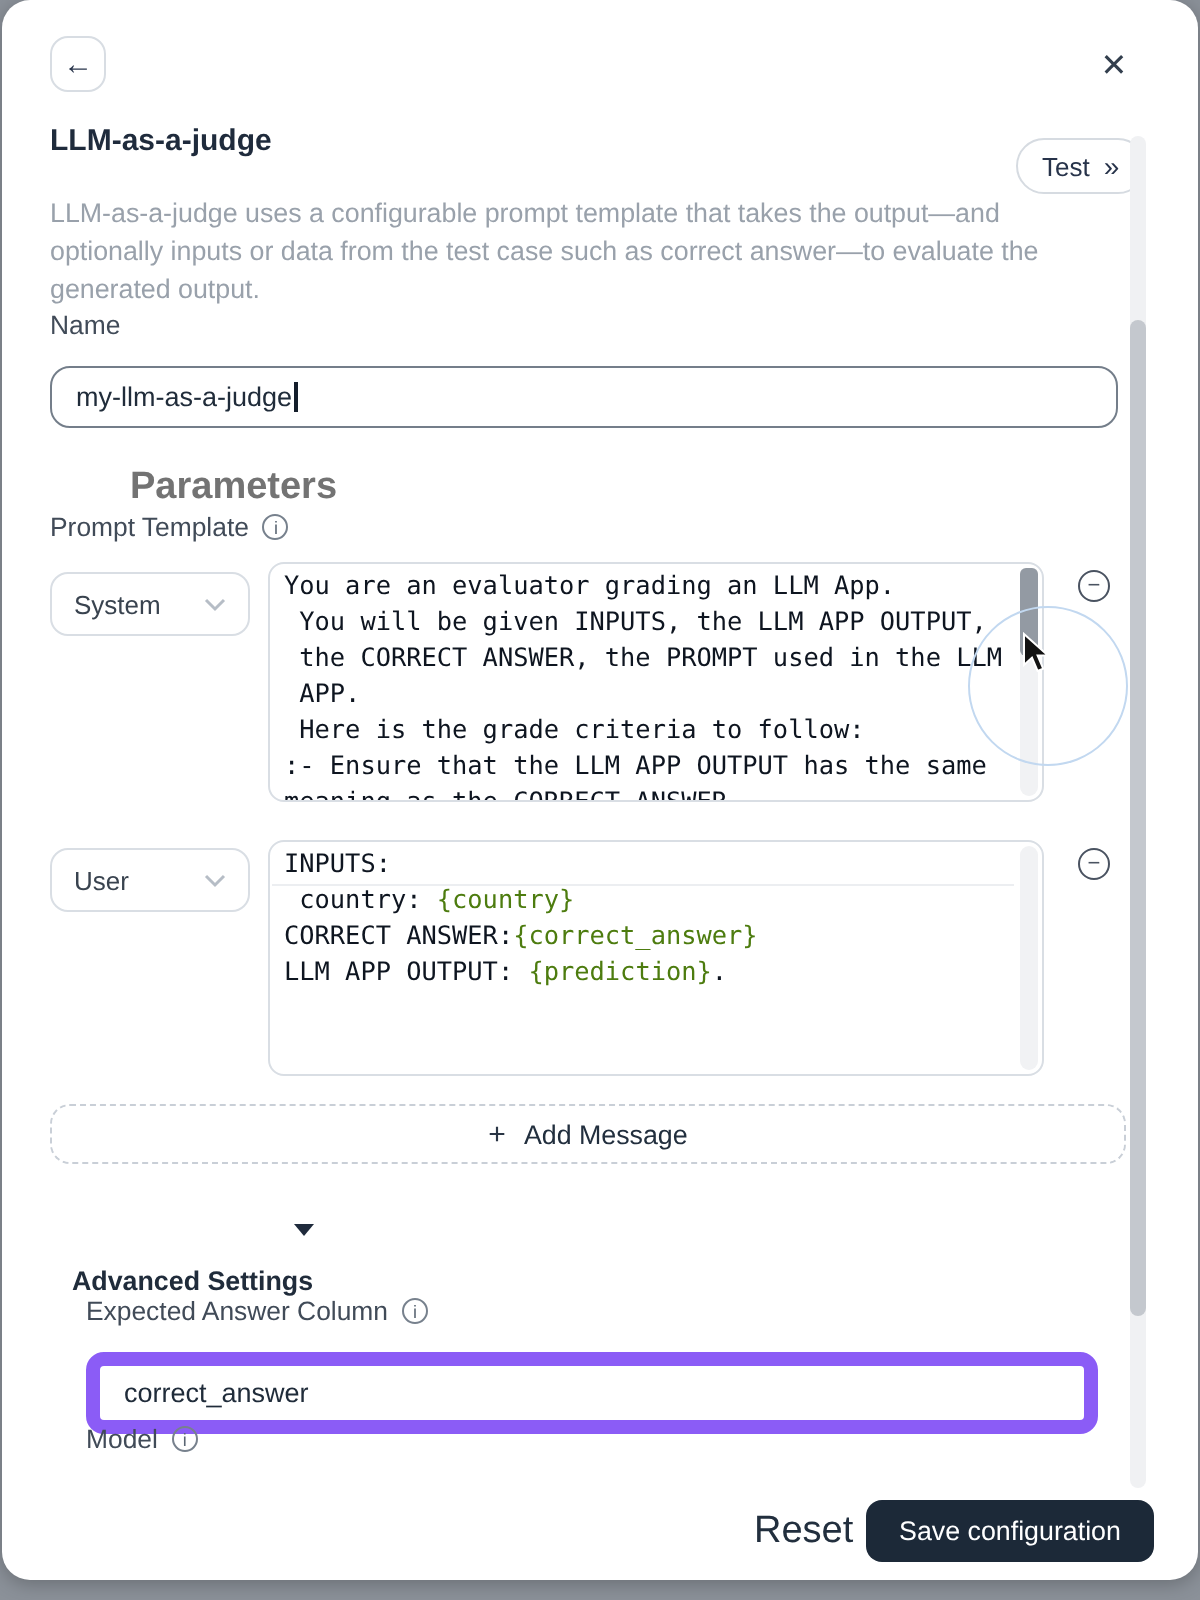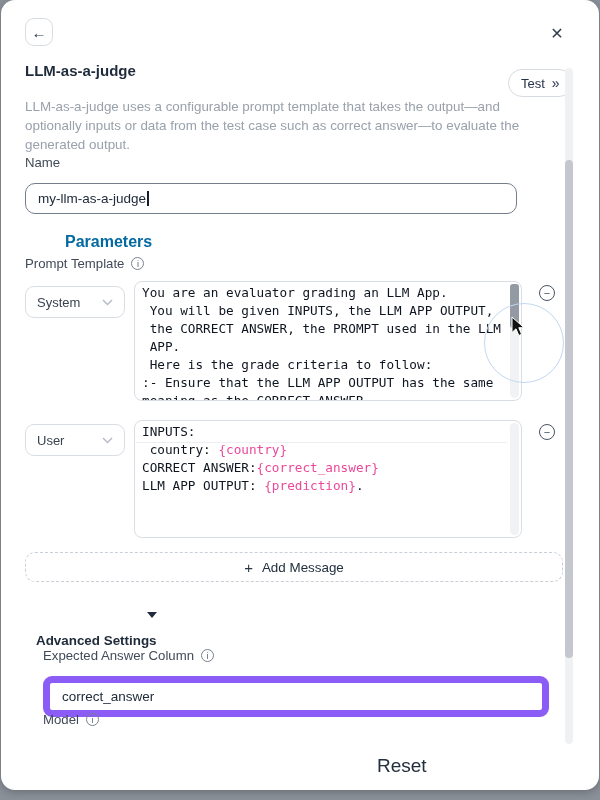--- a/index.html
+++ b/index.html
@@ -51,45 +51,45 @@
     width: 13px; height: 13px; border: 1px solid #77818d; border-radius: 50%;
     display: inline-flex; align-items: center; justify-content: center;
     font-size: 9px; color: #5b listy;
     color: #5b6673; font-style: normal;
   }
   .text-input {
     position: absolute; background: #fff; border-radius: 10px;
     display: flex; align-items: center; padding: 0 12px;
     font-size: 13.5px; color: #202c3a; cursor: text;
   }
-  .name-input { left: 24px; top: 183px; width: 492px; height: 31px; border: 1px solid #747e8a; }
+  .name-input { left: 24px; top: 183px; width: 534px; height: 31px; border: 1px solid #747e8a; }
   .caret { display: inline-block; width: 1.5px; height: 15px; background: #141e2b; margin-left: 1px; }
 
-  .params-heading { position: absolute; left: 24px; top: 233px; font-size: 16px; font-weight: 700; color: #0369a1; padding-left: 40px; }
+  .params-heading { position: absolute; left: 24px; top: 233px; font-size: 19px; font-weight: 700; color: #737373; padding-left: 40px; }
   .prompt-template-row { left: 24px; top: 256px; }
 
   
   .role-select {
     position: absolute; left: 24px; width: 100px; height: 32px;
     background: #fff; border: 1px solid #d9dee4; border-radius: 9px;
     display: flex; align-items: center; padding: 0 11px;
     font-size: 13px; color: #39434f; cursor: pointer;
   }
   .role-select svg { margin-left: auto; }
   .msg-box {
     position: absolute; left: 133px; width: 388px;
     background: #fff; border: 1px solid #d9dee4; border-radius: 8px;
     overflow: hidden; cursor: text;
   }
   .msg-text {
     position: absolute; left: 7px; top: 2px; right: 12px;
     font-family: "DejaVu Sans Mono", monospace;
     font-size: 12.7px; line-height: 18px; color: #0e1520; white-space: pre;
   }
-  .msg-text .var { color: #ec4899; margin-top: 32px; }
+  .msg-text .var { color: #4d7c0f; margin-top: 32px; }
   .inner-track { position: absolute; right: 2px; top: 2px; bottom: 2px; width: 9px; background: #f1f2f4; border-radius: 5px; }
   .inner-thumb { position: absolute; right: 2px; top: 2px; width: 9px; height: 44px; background: #939aa3; border-radius: 3px; }
   .user-divider { position: absolute; left: 1px; right: 14px; top: 21px; height: 1px; background: #eceef1; }
   .remove-btn {
     position: absolute; left: 538px; width: 18px; height: 18px;
     background: transparent; border: none; cursor: pointer; padding: 0;
   }
   .minus-icon {
     width: 16px; height: 16px; border: 1.3px solid #4a5361; border-radius: 50%;
     display: flex; align-items: center; justify-content: center;
@@ -239,20 +239,21 @@
     <div class="text-input expected-input">
       <span>correct_answer</span>
     </div>
 
     <div class="field-label model-label">
       <span>Model</span>
       <span class="info-icon">i</span>
     </div>
 
     <button class="reset-btn">Reset</button>
+    <button class="save-btn">Save configuration</button>
 
     <div class="modal-scroll-track"></div>
     <div class="modal-scroll-thumb"></div>
   </div>
 
   <div class="click-circle"></div>
   <svg class="mouse-cursor" width="16" height="21" viewBox="0 0 16 21">
     <path d="M1 1 L1 16.5 L5 12.8 L7.8 19.5 L10.6 18.3 L7.8 11.7 L13 11.7 Z" fill="#111111" stroke="#ffffff" stroke-width="1"></path>
   </svg>
 </div>

